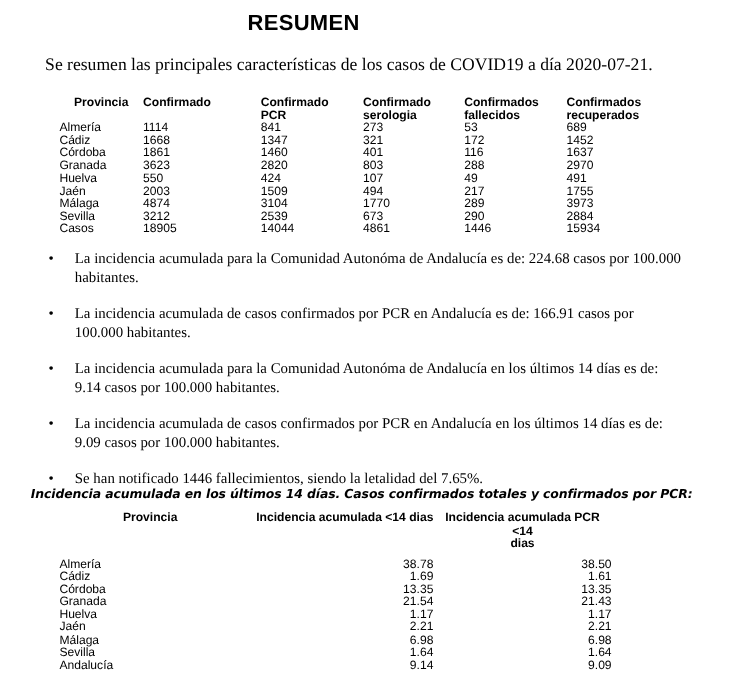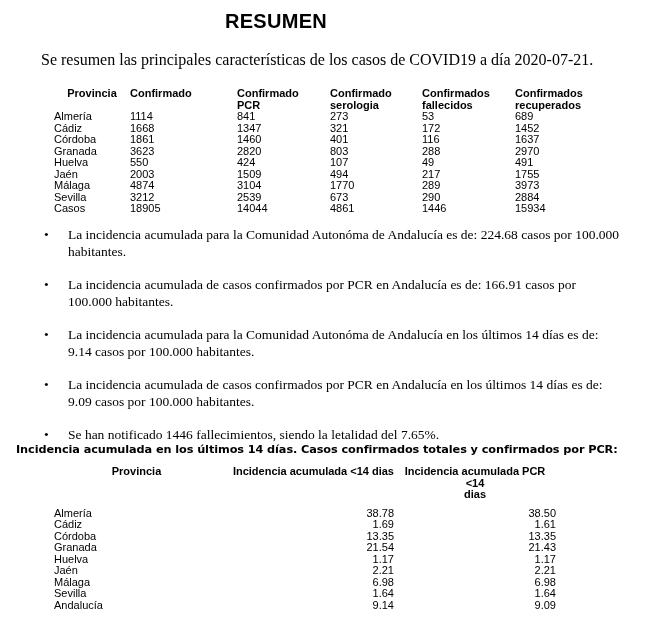--- a/index.html
+++ b/index.html
@@ -13,21 +13,21 @@
   .t1 th { font-weight:bold; vertical-align:top; text-align:left; }
   .t1 th.prov { text-align:center; width:76px; }
   .t1 td.prov { text-align:left; }
   .t1 td { }
   .c1 { width:107px; } .c2 { width:93px; } .c3 { width:92px; } .c4 { width:93px; } .c5 { width:93px; }
   .t1 thead tr th { padding-bottom:0px; }
   ul.bullets { position:absolute; left:41px; top:226px; margin:0; padding:0; list-style:none; width:580px;
     font-family:"Liberation Serif", serif; font-size:13.5px; line-height:17px; }
   ul.bullets li { position:relative; padding-left:27px; margin-bottom:16px; }
   ul.bullets li .dot { position:absolute; left:3px; top:0; }
-  .sub { position:absolute; left:16px; top:443px; font-family:"DejaVu Sans", sans-serif; font-weight:bold;
+  .sub { position:absolute; left:28px; top:443px; font-family:"DejaVu Sans", sans-serif; font-style:italic; font-weight:bold;
     font-size:11.3px; letter-spacing:-0.1px;text-align:center; }
   .t2 { position:absolute; left:54px; top:466px; }
   .t2 th { font-weight:bold; vertical-align:top; }
   .t2 th.prov { text-align:center; width:165px; }
   .t2 th.i1 { text-align:right; width:175px; }
   .t2 th.i2 { text-align:center; width:162px; }
   .t2 td.prov { text-align:left; }
   .t2 td { text-align:right; }
   .t2 .gap td { height:7px; }
 </style>

